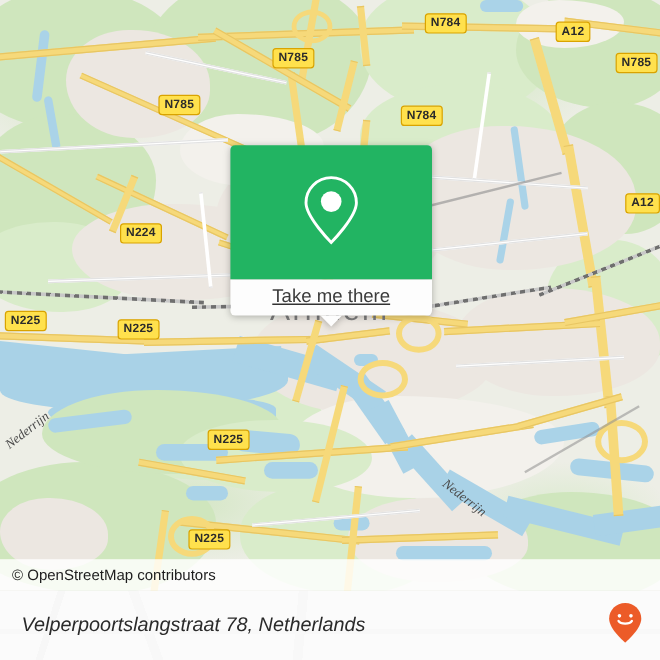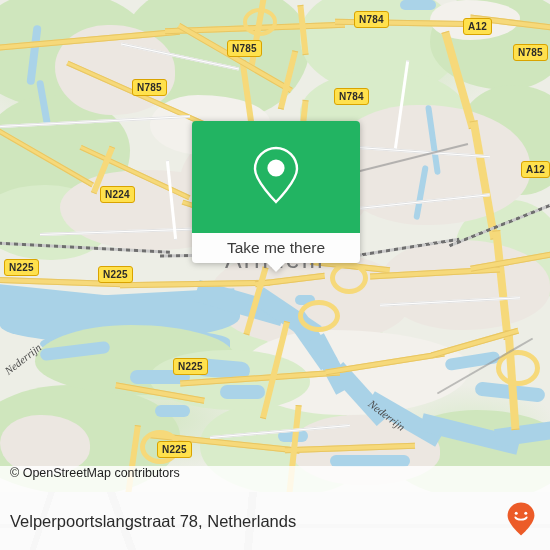--- a/index.html
+++ b/index.html
@@ -42,45 +42,45 @@
     letter-spacing:.2px;white-space:nowrap;font-family:"Liberation Sans",sans-serif;}
 
   .placelabel{position:absolute;color:#7d7d7d;font-size:25px;letter-spacing:2px;
     font-family:"Liberation Sans",sans-serif;white-space:nowrap;}
   .waterlabel{position:absolute;color:#4a4a4a;font-size:11px;font-style:italic;
     font-family:"Liberation Serif",serif;white-space:nowrap;}
 
   
   .attrib{position:absolute;left:0;bottom:0;width:100%;height:26px;
     background:rgba(255,255,255,.82);
-    display:flex;}
+    display:flex;align-items:center;}
   .attrib span{font-size:12.5px;color:#1d1d1d;padding-left:10px;font-family:"Liberation Sans",sans-serif;}
 
   
   .callout{position:absolute;left:192px;top:121px;width:168px;
     filter:drop-shadow(0 1px 3px rgba(0,0,0,.28));}
   .callout-top{background:#22b462;height:112px;border-radius:4px 4px 0 0;
     display:flex;align-items:center;justify-content:center;}
   .callout-bottom{background:#fdfdfd;height:30px;border-radius:0 0 4px 4px;
-    display:flex;align-items:center;justify-content:center;}
+    display:flex;align-items:center;justify-content:center;text-decoration:underline;}
   .callout-bottom span{font-size:15.5px;color:#3b3b3b;font-family:"Liberation Sans",sans-serif;}
   .callout-tail{position:absolute;left:50%;bottom:-9px;margin-left:-9px;width:0;height:0;
     border-left:9px solid transparent;border-right:9px solid transparent;border-top:9px solid #fdfdfd;}
 
   
   .footer{position:absolute;left:0;bottom:0;width:550px;height:58px;overflow:hidden;background:#fbfbfb;}
   .footer-ghost{position:absolute;inset:0;opacity:.07;
     background:
       linear-gradient(108deg, transparent 0 46px, #c9c9c9 46px 52px, transparent 52px 100%),
       linear-gradient(70deg, transparent 0 120px, #cfcfcf 120px 128px, transparent 128px 100%),
       linear-gradient(95deg, transparent 0 248px, #d0d0d0 248px 256px, transparent 256px 100%),
       linear-gradient(0deg, transparent 0 22px, #d4d4d4 22px 26px, transparent 26px 100%),
       #ffffff;}
   .footer-inner{position:relative;height:100%;display:flex;align-items:center;justify-content:space-between;
-    padding:0 14px 0 10px;box-sizing:border-box;}
+    padding:0 14px 0 18px;box-sizing:border-box;font-style:italic;}
   .addr{font-size:16.5px;color:#2a2a2a;font-family:"Liberation Sans",sans-serif;white-space:nowrap;}
   .brand{display:flex;align-items:center;gap:2px;}
   .brand-word{font-size:33px;color:#1f1f1f;letter-spacing:-1.2px;
     font-family:"Liberation Sans",sans-serif;font-weight:500;line-height:33px;}
 </style>
 </head>
 <body>
 
 <div class="screen">
 

